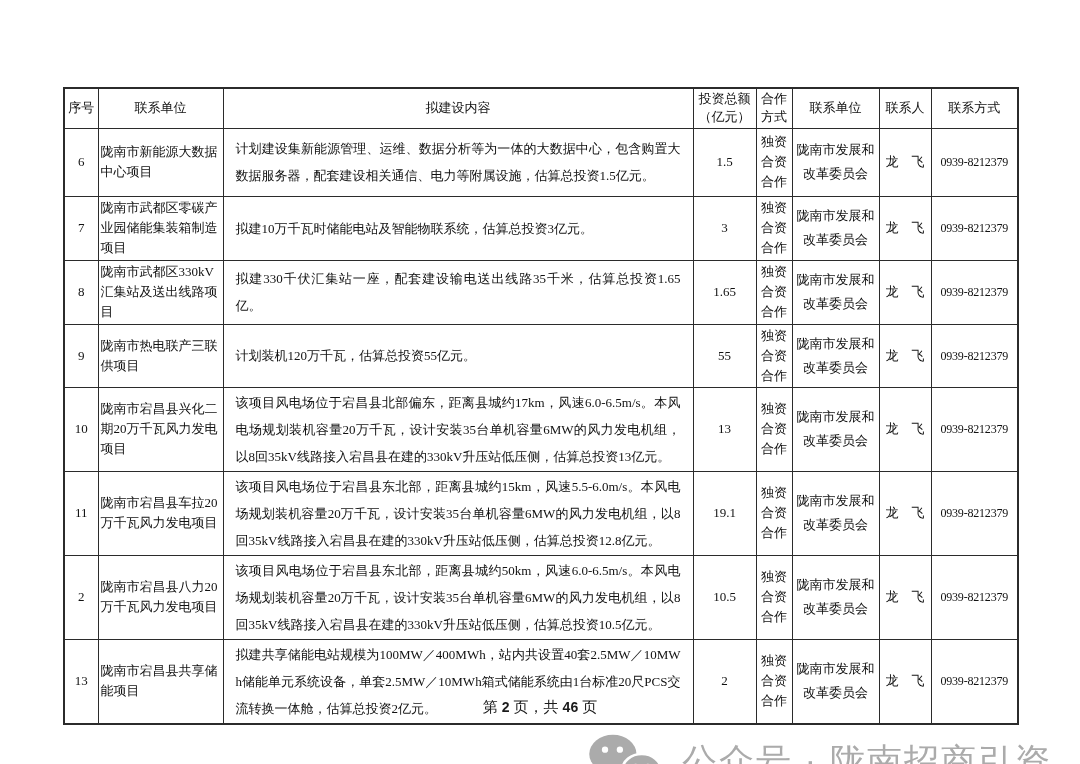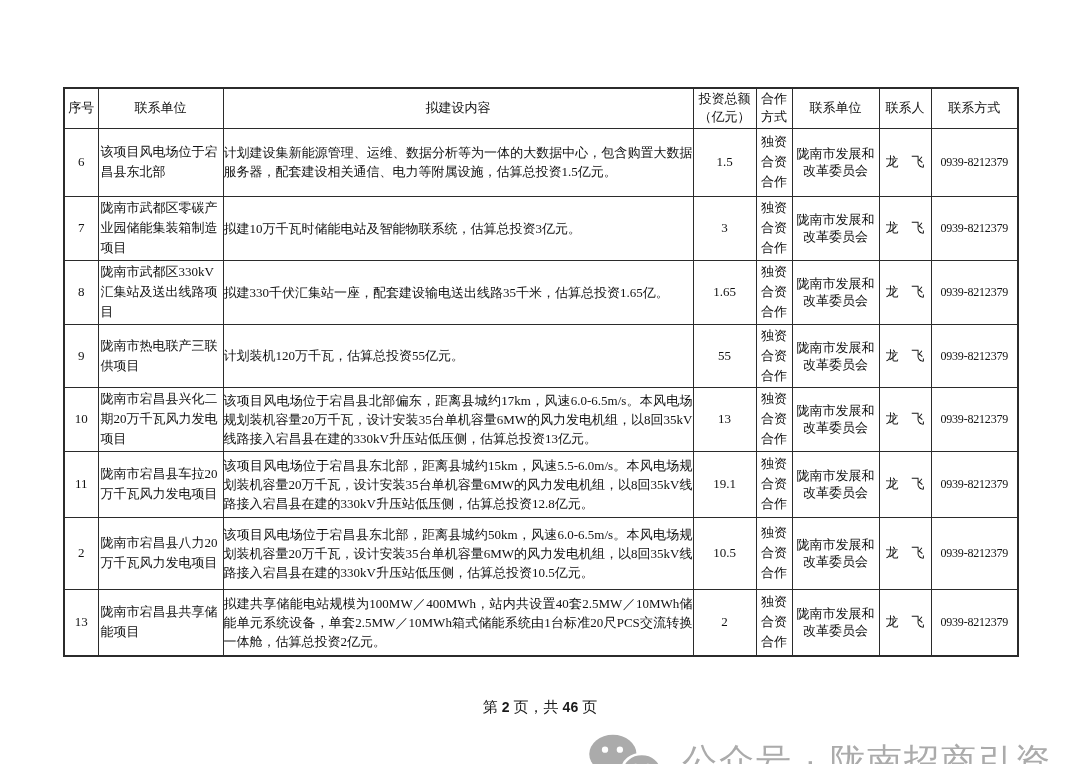--- a/index.html
+++ b/index.html
@@ -26,23 +26,23 @@
   tr.hdr   { height:40px; }
   tr.rh68  { height:68px; }
   tr.rh64  { height:64px; }
   tr.rh46  { height:46px; }
   tr.rh28  { height:28px; }
   tr.rh66  { height:66px; }
   tr.rh72  { height:72px; }
   tr.rh67  { height:67px; }
 
   td.c-name    { text-align:left; padding:1px 2px; word-break:break-all; line-height:20px; }
-  td.c-content { text-align:justify; padding:1px 0; word-break:break-all; line-height:19px; }
+  td.c-content { text-align:justify; padding:1px 12px; word-break:break-all; line-height:27px; }
   td.c-coop    { word-break:break-all; line-height:20px; padding:1px 4px; }
-  td.c-org     { word-break:break-all; line-height:17px; padding:1px 4px; }
+  td.c-org     { word-break:break-all; line-height:24px; padding:1px 4px; }
   td.c-phone   { font-size:12px; white-space:nowrap; letter-spacing:-0.2px; }
   td.c-sec     { text-align:left; padding-left:4px; }
 
   .footer {
     position:absolute; left:0; top:698px; width:1080px;
     text-align:center; font-size:15px; color:#1a1a1a;
   }
   .footer .fnum {
     font-family:"Liberation Sans","DejaVu Sans",sans-serif;
     font-weight:700; font-size:14px; margin:0 4px;
@@ -84,21 +84,21 @@
         <th>合作
 方式</th>
         <th>联系单位</th>
         <th>联系人</th>
         <th>联系方式</th>
       </tr>
     </thead>
     <tbody>
       <tr class="rh68">
         <td>6</td>
-        <td class="c-name">该项目风电场位于宕昌县东北部</td>
+        <td class="c-name">陇南市新能源大数据中心项目</td>
         <td class="c-content">计划建设集新能源管理、运维、数据分析等为一体的大数据中心，包含购置大数据服务器，配套建设相关通信、电力等附属设施，估算总投资1.5亿元。</td>
         <td>1.5</td>
         <td class="c-coop">独资合资合作</td>
         <td class="c-org">陇南市发展和改革委员会</td>
         <td>龙　飞</td>
         <td class="c-phone">0939-8212379</td>
       </tr>
       <tr class="rh64">
         <td>7</td>
         <td class="c-name">陇南市武都区零碳产业园储能集装箱制造项目</td>

